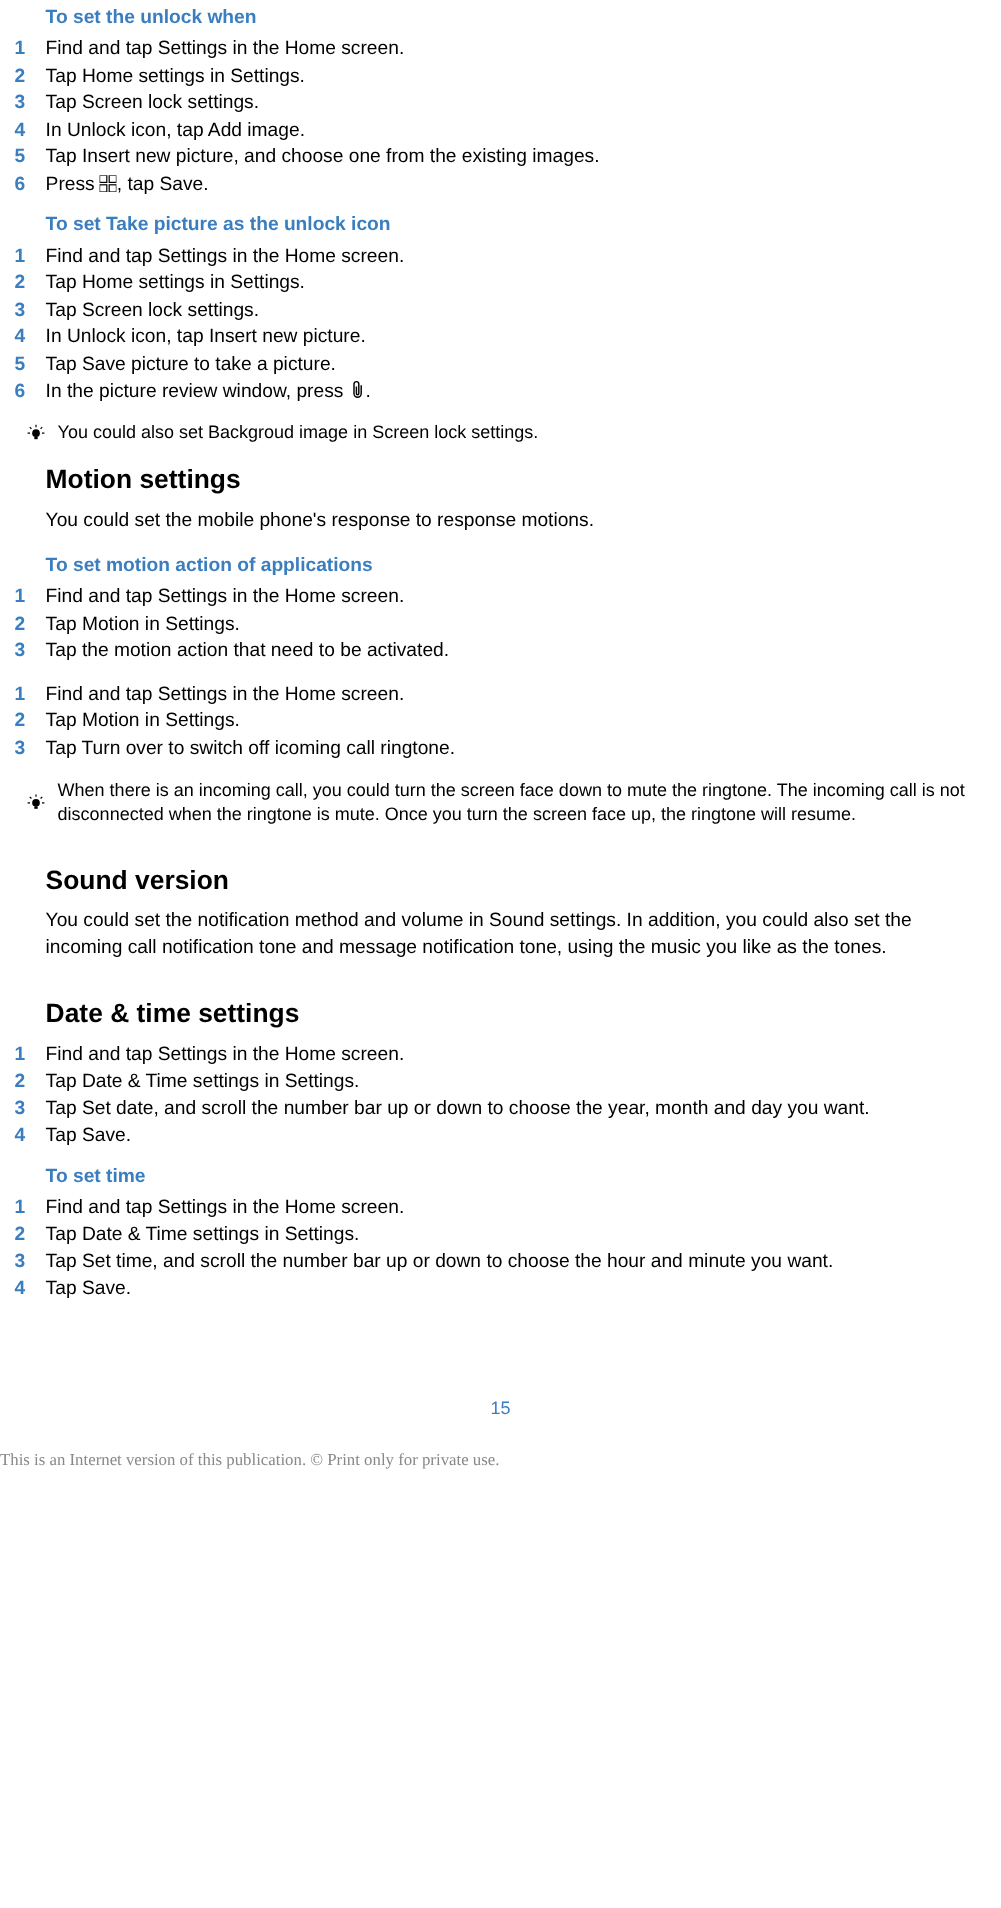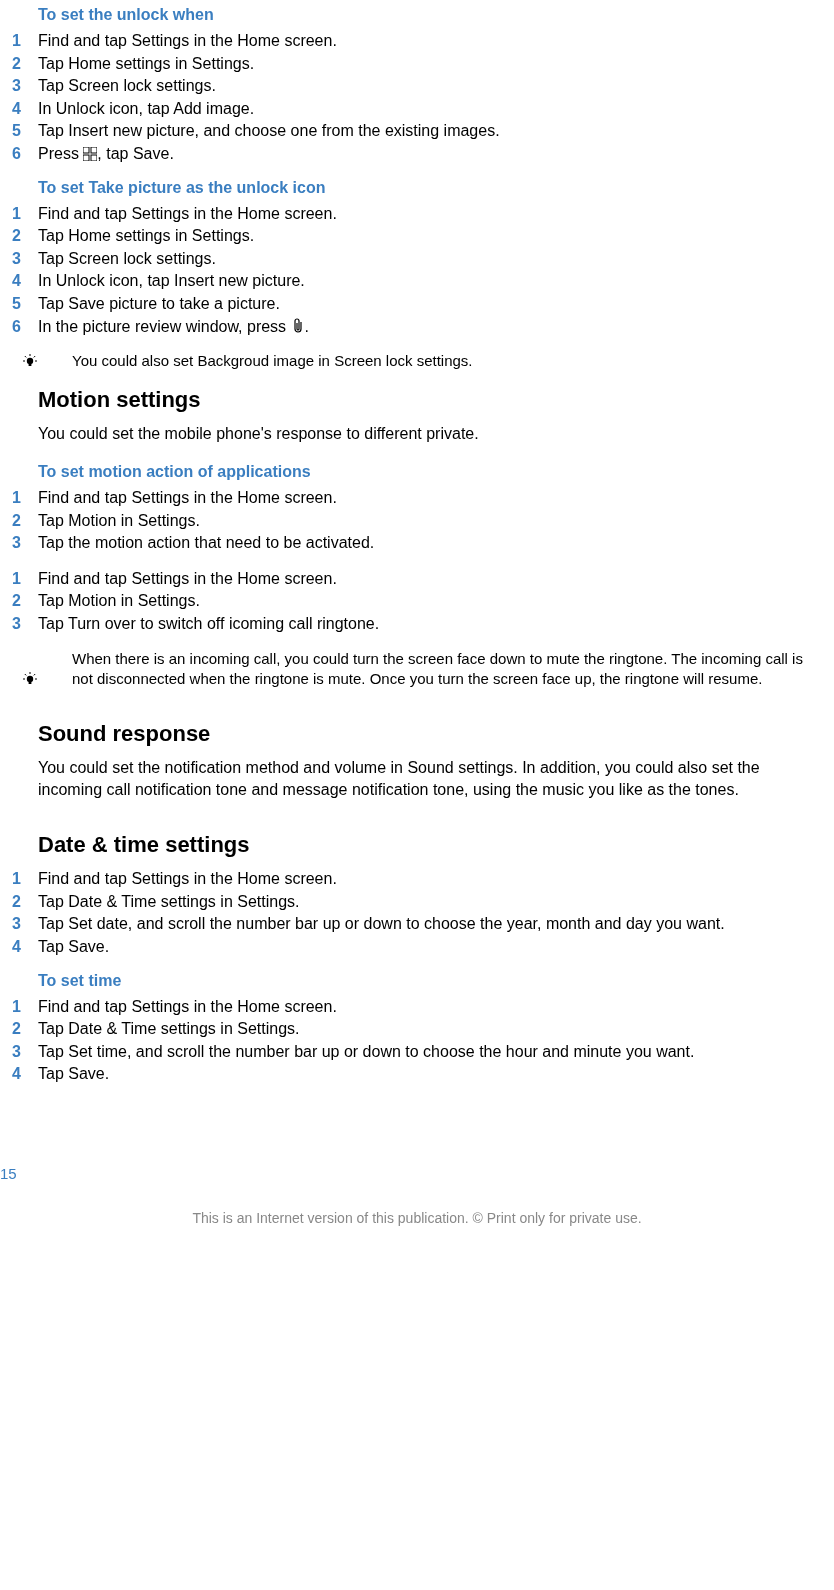--- a/index.html
+++ b/index.html
@@ -48,51 +48,52 @@
     content: counter(step);
     position: absolute;
     left: 0;
     top: 0;
     color: #3a7ec0;
     font-weight: bold;
     width: 20px;
   }
   .tip-row {
     display: flex;
-    align-items: flex-end;
+    align-items: center;
     margin: 10px 0 10px 0;
-    gap: 24px;
   }
   .tip-icon-wrap {
     width: 36px;
     display: flex;
     justify-content: center;
     flex-shrink: 0;
     padding-top: 2px;
   }
   .tip-text {
     flex: 1;
     font-size: 15px;
     line-height: 1.35;
   }
   .inline-icon {
     display: inline-block;
     vertical-align: -2px;
   }
   .page-num {
+    text-align: center;
     color: #3a7ec0;
     font-size: 15px;
     margin-top: 80px;
   }
   .footer {
-    text-align: center;
+    text-align: left;
     color: #888;
     font-size: 14px;
     margin-top: 28px;
     padding-bottom: 10px;
+    font-family: Liberation Serif, serif;
   }
   b { font-weight: normal; }
 </style>
 </head>
 <body>
 
 <div class="page" id="page-root">
     <div class="sub-h">To set the unlock when</div>
     <ol class="steps">
       <li>Find and tap <b>Settings</b> in the <b>Home</b> screen.</li>
@@ -126,21 +127,21 @@
           <line x1="9" y1="1" x2="9" y2="3" stroke="#000" stroke-width="1"></line>
           <line x1="2" y1="8" x2="4" y2="8" stroke="#000" stroke-width="1"></line>
           <line x1="14" y1="8" x2="16" y2="8" stroke="#000" stroke-width="1"></line>
           <line x1="3.8" y1="3" x2="5.2" y2="4.4" stroke="#000" stroke-width="1"></line>
           <line x1="14.2" y1="3" x2="12.8" y2="4.4" stroke="#000" stroke-width="1"></line>
         </svg>
       </div>
       <div class="tip-text">You could also set <b>Backgroud image</b> in <b>Screen lock settings</b>.</div>
     </div>
     <div class="section-h first">Motion settings</div>
-    <div class="para">You could set the mobile phone's response to different private.</div>
+    <div class="para">You could set the mobile phone's response to response motions.</div>
     <div class="sub-h">To set motion action of applications</div>
     <ol class="steps">
       <li>Find and tap <b>Settings</b> in the <b>Home</b> screen.</li>
       <li>Tap <b>Motion</b> in <b>Settings</b>.</li>
       <li>Tap the motion action that need to be activated.</li>
     </ol>
     <ol class="steps">
       <li>Find and tap <b>Settings</b> in the <b>Home</b> screen.</li>
       <li>Tap <b>Motion</b> in <b>Settings</b>.</li>
       <li>Tap <b>Turn over to switch off icoming call ringtone</b>.</li>
@@ -152,21 +153,21 @@
           <rect x="7.6" y="11" width="2.8" height="2" fill="#000"></rect>
           <line x1="9" y1="1" x2="9" y2="3" stroke="#000" stroke-width="1"></line>
           <line x1="2" y1="8" x2="4" y2="8" stroke="#000" stroke-width="1"></line>
           <line x1="14" y1="8" x2="16" y2="8" stroke="#000" stroke-width="1"></line>
           <line x1="3.8" y1="3" x2="5.2" y2="4.4" stroke="#000" stroke-width="1"></line>
           <line x1="14.2" y1="3" x2="12.8" y2="4.4" stroke="#000" stroke-width="1"></line>
         </svg>
       </div>
       <div class="tip-text">When there is an incoming call, you could turn the screen face down to mute the ringtone. The incoming call is not disconnected when the ringtone is mute. Once you turn the screen face up, the ringtone will resume.</div>
     </div>
-    <div class="section-h">Sound response</div>
+    <div class="section-h">Sound version</div>
     <div class="para">You could set the notification method and volume in Sound settings. In addition, you could also set the incoming call notification tone and message notification tone, using the music you like as the tones.</div>
     <div class="section-h">Date &amp; time settings</div>
     <ol class="steps">
       <li>Find and tap <b>Settings</b> in the <b>Home</b> screen.</li>
       <li>Tap <b>Date &amp; Time settings</b> in <b>Settings</b>.</li>
       <li>Tap <b>Set date</b>, and scroll the number bar up or down to choose the year, month and day you want.</li>
       <li>Tap <b>Save</b>.</li>
     </ol>
     <div class="sub-h">To set time</div>
     <ol class="steps">

